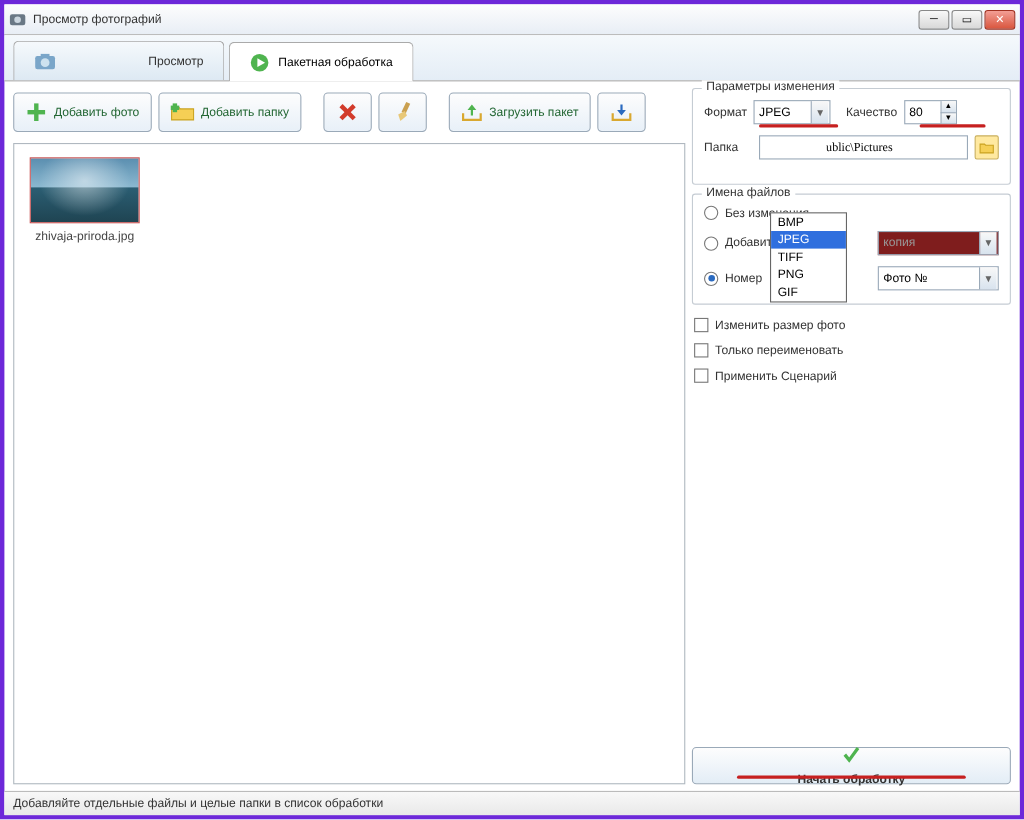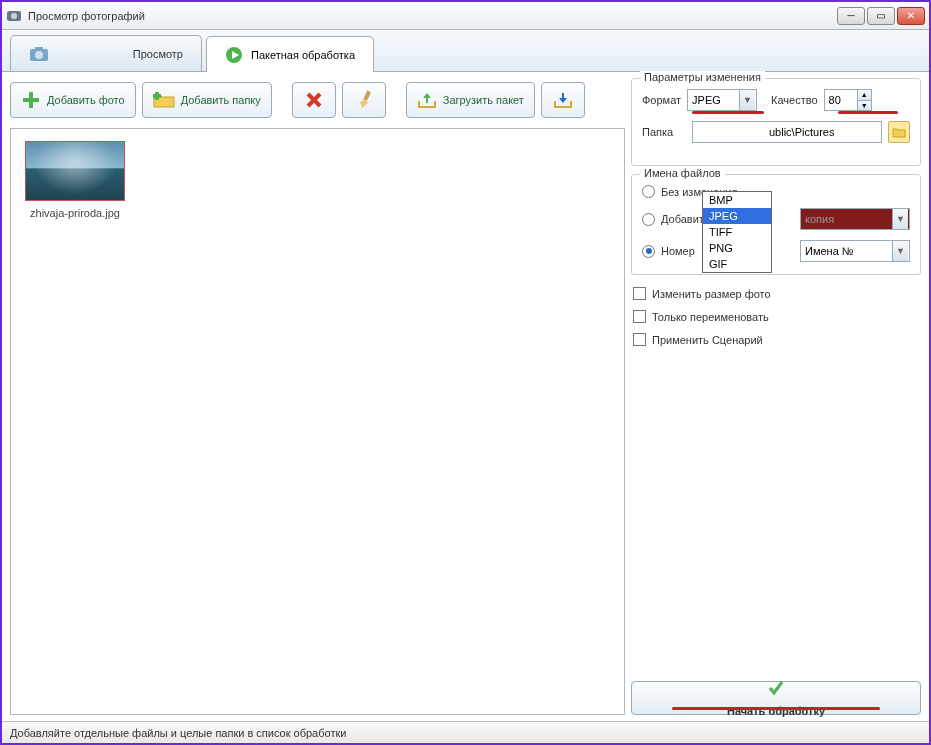--- a/index.html
+++ b/index.html
@@ -1,18 +1,18 @@
 <!DOCTYPE html>
 <html><head>
 <meta charset="utf-8">
 <style>
 * { box-sizing: border-box; margin: 0; padding: 0; font-family: Tahoma, Arial, sans-serif; font-size: 11px; }
 body { background: #f0f0f0; width: 931px; height: 745px; overflow: hidden; }
 
-.window { width: 931px; height: 745px; background: #fff; border: 2px solid #6d28d9; display: flex; flex-direction: column; }
+.window { width: 931px; height: 745px; background: #fff; border: 4px solid #6d28d9; display: flex; flex-direction: column; }
 
 .titlebar { height: 28px; background: linear-gradient(#fdfdfd,#e8eef5); border-bottom: 1px solid #b5b5b5; display: flex; align-items: center; padding: 0 4px; }
 .titlebar-icon { width: 16px; height: 16px; margin-right: 6px; }
 .titlebar-text { flex: 1; color: #333; }
 .winbtns { display: flex; gap: 2px; }
 .winbtn { width: 28px; height: 18px; border: 1px solid #888; border-radius: 3px; background: linear-gradient(#f8f8f8,#d8d8d8); display:flex; align-items:center; justify-content:center; font-size:10px; cursor:pointer; }
 .winbtn.close { background: linear-gradient(#f39e95,#d9563e); color:#fff; border-color:#a03020; }
 
 .tabs { height: 42px; background: linear-gradient(#f5f9fc,#e4edf6); border-bottom: 1px solid #aaa; display:flex; align-items:flex-end; padding-left: 8px; }
 .tab { height: 36px; padding: 0 18px; display:flex; align-items:center; gap:8px; border:1px solid #aaa; border-bottom:none; border-radius:5px 5px 0 0; background: linear-gradient(#fdfdfd,#e8eef5); margin-right:4px; cursor:pointer; position:relative;justify-content:space-between; }
@@ -197,21 +197,21 @@
               <div class="spb">▲</div>
               <div class="spb">▼</div>
             </div>
           </div>
           <div class="underline-red" style="left:196px; width:60px; top:22px;"></div>
         </div>
 
         <div class="row folder-row">
           <span class="lbl" style="width:44px">Папка</span>
           <div class="txt" style="flex:1">
-            <span style="margin-left:72px;">ublic\Pictures</span>
+            <span style="margin-left:56px;font-family:Liberation Serif, serif;">ublic\Pictures</span>
           </div>
           <div class="browsebtn">
             <span>
                 <svg width="14" height="12" viewBox="0 0 14 12">
                   <path d="M1 3 h4 l1 1 h7 v7 H1 z" fill="#f5cf55" stroke="#caa320"></path>
                 </svg>
               </span>
           </div>
         </div>
 
@@ -235,21 +235,21 @@
           <span class="lbl">Добавить</span>
           <div class="combo disabled" style="width:110px; margin-left:auto;">
             <span class="disabled">копия</span>
             <span class="arrow">▼</span>
           </div>
         </div>
         <div class="row" style="margin-bottom:0">
           <span class="radio checked"></span>
           <span class="lbl">Номер</span>
           <div class="combo" style="width:110px; margin-left:auto;">
-            <span>Имена №</span>
+            <span>Фото №</span>
             <span class="arrow">▼</span>
           </div>
         </div>
       </div>
 
       <div style="padding:4px 2px;">
         <div class="row">
             <span class="chk"></span>
             <span class="lbl">Изменить размер фото</span>
           </div>

